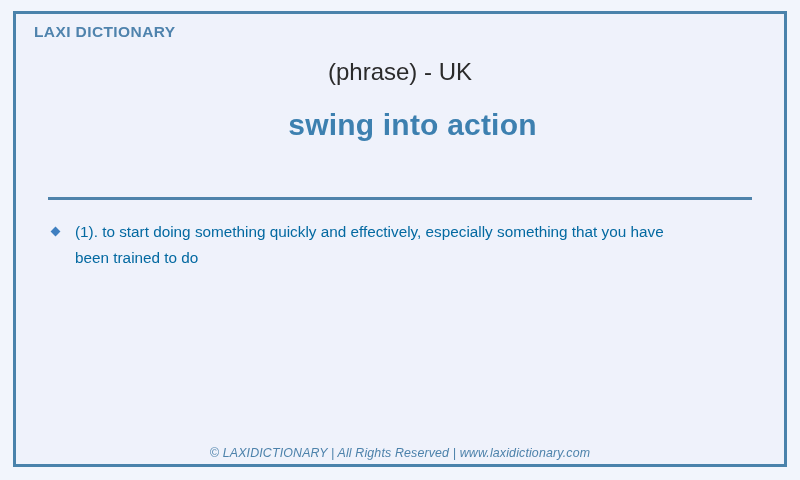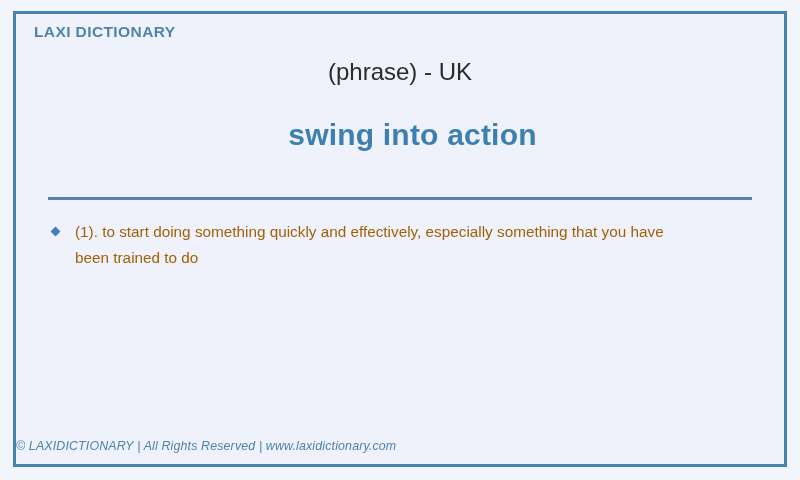--- a/index.html
+++ b/index.html
@@ -51,21 +51,21 @@
     text-align: center;
   }
 
   #part-of-speech {
     font-size: 24px;
     color: #2b2b2b;
     line-height: 24px;
   }
 
   #headword {
-    margin-top: 33px;
+    margin-top: 23px;
     font-size: 30px;
     font-weight: bold;
     color: #3d80b0;
     line-height: 36px;
     letter-spacing: 0.2px;
     padding-left: 25px;
   }
 
   
   #definition-divider {
@@ -96,32 +96,33 @@
     left: 4px;
     top: 9px;
     width: 7px;
     height: 7px;
     background: #3f7fc0;
     transform: rotate(45deg);
   }
 
   .definition-text {
     font-size: 15.3px;
-    color: #a16207;
+    color: #0369a1;
     line-height: 26px;
     max-width: 612px;
     display: block;
   }
 
   
   #card-footer {
     position: absolute;
     left: 0;
     right: 0;
-    bottom: 10px;
+    bottom: 3px;
+    text-align: center;
     margin-top: 36px;
   }
 
   #footer-text {
     font-size: 12.4px;
     font-style: italic;
     color: #4d82ab;
     letter-spacing: 0.15px;
     white-space: nowrap;
   }

